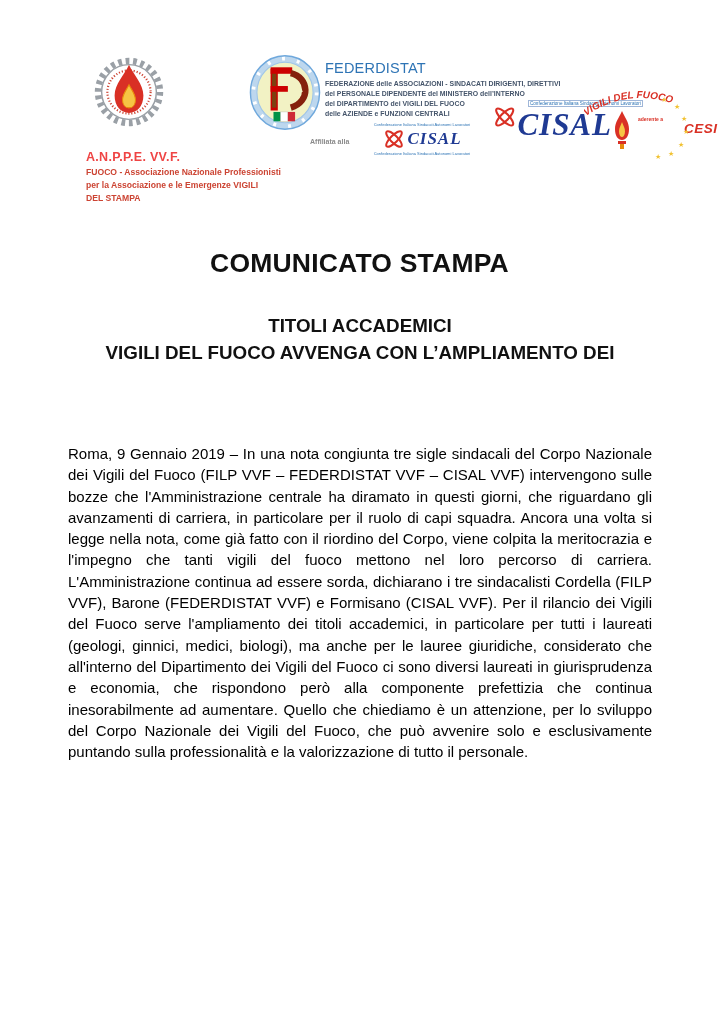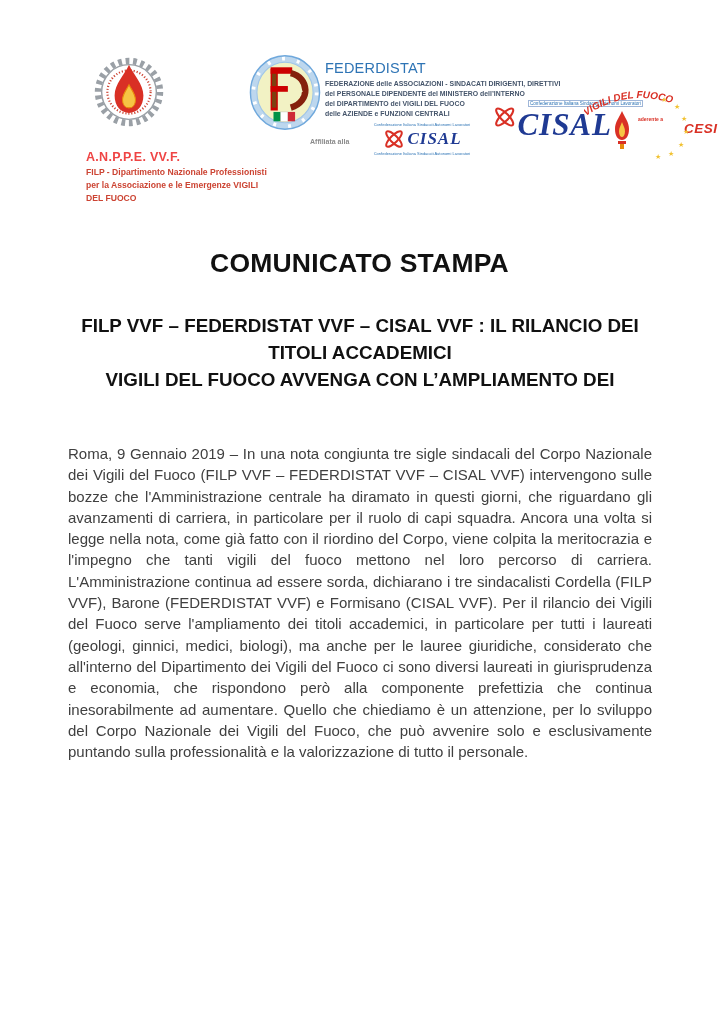--- a/index.html
+++ b/index.html
@@ -29,38 +29,38 @@
   .vigili-arc{left:584px;top:84px;}
   .cesi-aderente{left:638px;top:116px;font-size:5px;color:#d93025;font-weight:bold;}
   .cesi-name{left:636px;top:121px;font-size:13.5px;font-weight:bold;font-style:italic;color:#d93025;letter-spacing:.5px;margin-left:48px;}
   .star{position:absolute;font-size:7px;color:#f1c232;line-height:1;}
   
   .doc-title{position:absolute;left:0;top:230px;width:719px;text-align:center;
     font-size:26.5px;font-weight:bold;color:#111;letter-spacing:.2px;}
   .doc-subtitle{position:absolute;left:67px;top:312px;width:586px;text-align:center;
     font-size:18.8px;font-weight:bold;color:#111;line-height:27px;}
   .doc-body{position:absolute;left:68px;top:428px;width:584px;
-    font-size:15px;line-height:21.3px;color:#404040;text-align:justify;}
+    font-size:15px;line-height:21.3px;color:#000000;text-align:justify;}
 </style>
 </head>
 <body>
 
 <div class="page">
 
   <svg class="abs" style="left:93px;top:56px" width="72" height="72" viewBox="0 0 100 100">
     <circle cx="50" cy="50" r="43" fill="none" stroke="#9aa0a6" stroke-width="9" stroke-dasharray="5.2 5.2"></circle>
     <circle cx="50" cy="50" r="38" fill="#ffffff" stroke="#9aa0a6" stroke-width="2"></circle>
     <circle cx="50" cy="50" r="30" fill="none" stroke="#cc4433" stroke-width="3" stroke-dasharray="1.6 2.6"></circle>
     <path d="M50 12 C44 26 30 38 30 55 C30 70 39 79 50 79 C61 79 70 70 70 55 C70 38 56 26 50 12 Z" fill="#d93025"></path>
     <path d="M50 40 C46 48 41 53 41 61 C41 68 45 72 50 72 C55 72 59 68 59 61 C59 53 54 48 50 40 Z" fill="#f6c544" stroke="#e8890c" stroke-width="1.5"></path>
   </svg>
   <div class="abs anppe-acronym">A.N.P.P.E. VV.F.</div>
-  <div class="abs anppe-line" style="top:167px">FILP - Dipartimento Nazionale Professionisti</div>
+  <div class="abs anppe-line" style="top:167px">FUOCO - Associazione Nazionale Professionisti</div>
   <div class="abs anppe-line" style="top:180px">per la Associazione e le Emergenze VIGILI</div>
-  <div class="abs anppe-line" style="top:193px">DEL FUOCO</div>
+  <div class="abs anppe-line" style="top:193px">DEL STAMPA</div>
 
   <svg class="abs" style="left:249px;top:54px" width="72" height="77" viewBox="0 0 100 106">
     <ellipse cx="50" cy="53" rx="48" ry="51" fill="#bdd7ee" stroke="#6fa8dc" stroke-width="2"></ellipse>
     <ellipse cx="50" cy="53" rx="44" ry="47" fill="none" stroke="#ffffff" stroke-width="5" stroke-dasharray="4 17"></ellipse>
     <ellipse cx="50" cy="53" rx="39" ry="42" fill="#f2f2c4" stroke="#9fc5e8" stroke-width="1.5"></ellipse>
     <rect x="30" y="20" width="10" height="58" fill="#cc0000"></rect>
     <rect x="32" y="24" width="6" height="50" fill="#38761d" opacity="0.55"></rect>
     <rect x="30" y="18" width="30" height="9" fill="#cc0000"></rect>
     <rect x="30" y="44" width="24" height="8" fill="#cc0000"></rect>
     <path d="M58 26 C84 32 86 66 58 74" fill="none" stroke="#85200c" stroke-width="9"></path>
@@ -119,20 +119,19 @@
   <span class="star" style="left:674px;top:103px">★</span>
   <span class="star" style="left:681px;top:115px">★</span>
   <span class="star" style="left:683px;top:128px">★</span>
   <span class="star" style="left:678px;top:141px">★</span>
   <span class="star" style="left:668px;top:150px">★</span>
   <span class="star" style="left:655px;top:153px">★</span>
 
   <h1 class="doc-title">COMUNICATO STAMPA</h1>
 
   <div class="doc-subtitle">
-    <div>FILP VVF – FEDERDISTAT VVF – CISAL VVF : IL RILANCIO DEI</div>
     <div>TITOLI ACCADEMICI</div>
     <div>VIGILI DEL FUOCO AVVENGA CON L’AMPLIAMENTO DEI</div>
   </div>
 
   <p class="doc-body">Roma, 9 Gennaio 2019 – In una nota congiunta  tre sigle sindacali del Corpo Nazionale dei Vigili del Fuoco (FILP VVF – FEDERDISTAT VVF – CISAL VVF) intervengono sulle bozze che l'Amministrazione centrale ha diramato in questi giorni, che riguardano gli avanzamenti di carriera, in particolare per il ruolo di capi squadra. Ancora una volta si legge nella nota, come già fatto con il riordino del Corpo, viene colpita la meritocrazia e l'impegno che tanti vigili del fuoco mettono nel loro percorso di carriera. L'Amministrazione continua ad essere sorda, dichiarano i tre sindacalisti Cordella (FILP VVF), Barone (FEDERDISTAT VVF) e Formisano (CISAL VVF). Per il rilancio dei Vigili del Fuoco serve l'ampliamento dei titoli accademici, in particolare per tutti i laureati (geologi, ginnici, medici, biologi), ma anche per le lauree giuridiche, considerato che all'interno del Dipartimento dei Vigili del Fuoco ci sono diversi laureati in giurisprudenza e economia, che rispondono però alla componente prefettizia che continua inesorabilmente ad aumentare. Quello che chiediamo è un attenzione, per lo sviluppo del Corpo Nazionale dei Vigili del Fuoco, che può avvenire solo e esclusivamente puntando sulla professionalità e la valorizzazione di tutto il personale.</p>
 
 </div>
 
 </body></html>

